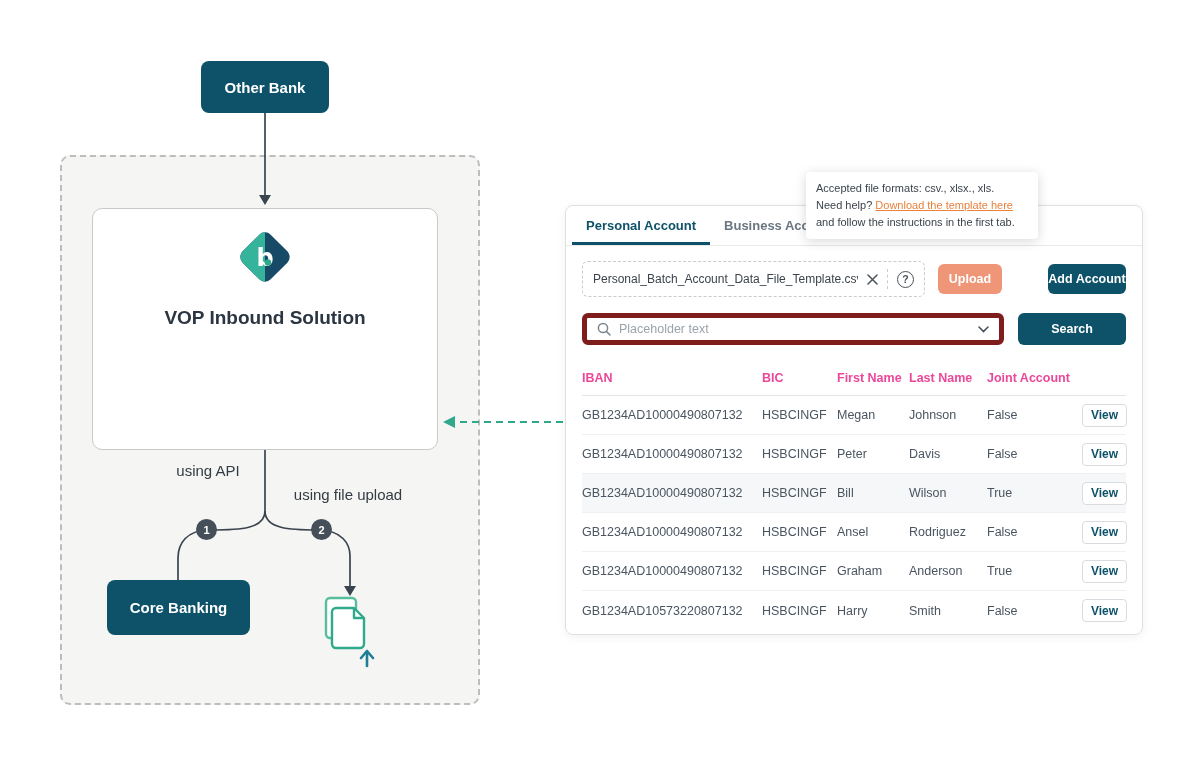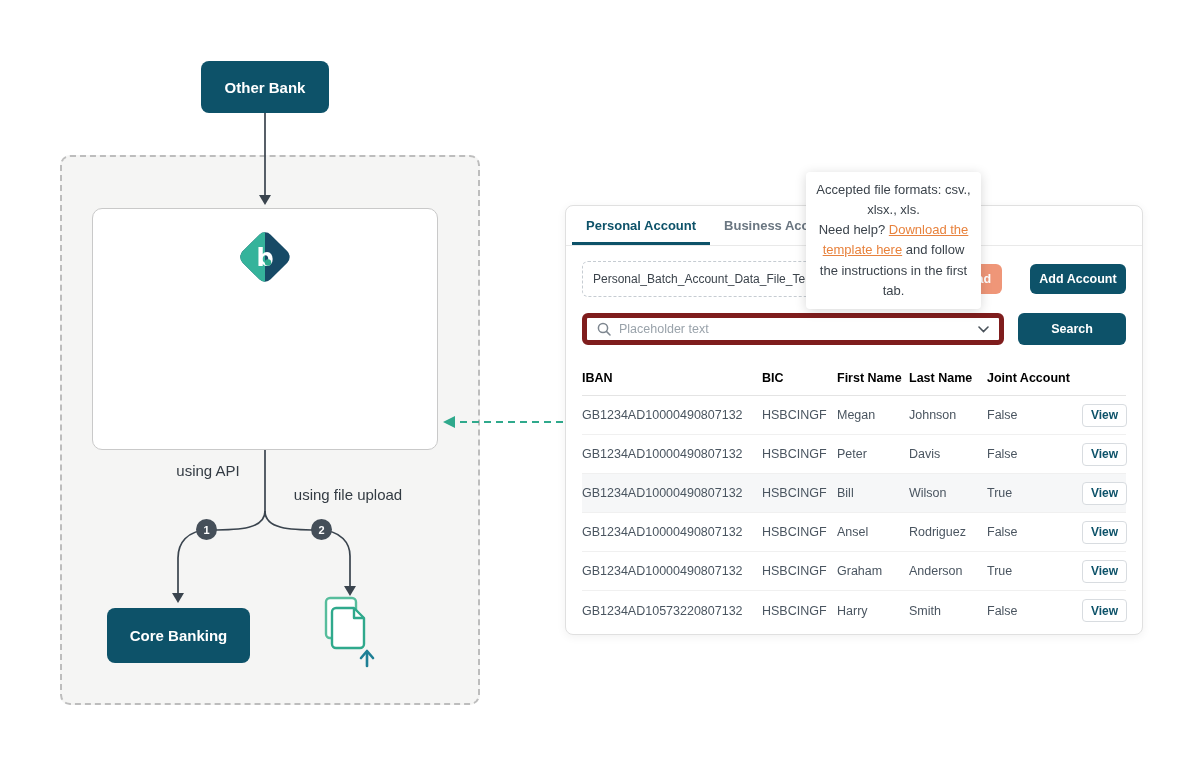--- a/index.html
+++ b/index.html
@@ -10,21 +10,21 @@
   .dashed-zone { position:absolute; left:60px; top:155px; width:420px; height:550px;
     background:#f5f5f4; border:2px dashed #bdbdbd; border-radius:10px; }
 
   .arrows { position:absolute; left:0; top:0; pointer-events:none; }
   .flow { fill:none; stroke:#3a444e; stroke-width:1.7px; }
   .dashed-green { fill:none; stroke:#2fa98c; stroke-width:1.8px; stroke-dasharray:7 5; }
 
   .node-btn { position:absolute; background:#0d5269; color:#fff; border-radius:8px;
     display:flex; align-items:center; justify-content:center; font-size:15px; font-weight:bold; }
   .other-bank { left:201px; top:61px; width:128px; height:52px; }
-  .core-banking { left:107px; top:608px; width:143px; height:55px; }
+  .core-banking { left:107px; top:580px; width:143px; height:55px; }
 
   .solution-card { position:absolute; left:92px; top:208px; width:346px; height:242px;
     background:#fff; border:1px solid #c9c9c9; border-radius:10px;
     display:flex; flex-direction:column; align-items:center; padding-top:20px; }
   .sol-title { margin-top:22px; font-size:19px; font-weight:bold; color:#2b3642; }
   .sol-subtitle { margin-top:20px; font-size:15.5px; color:#39444f; }
   .sol-options { margin-top:15px; font-size:15px; color:#39444f; text-align:center; line-height:1.6; }
 
   .branch-label { position:absolute; transform:translateX(-50%); font-size:15px; color:#333b43; }
   .branch-label.b1 { left:208px; top:462px; }
@@ -55,44 +55,44 @@
   .file-name { flex:1; font-size:12px; color:#3b434b; white-space:nowrap; overflow:hidden; }
   .icon-btn { display:flex; align-items:center; justify-content:center; cursor:pointer; }
   .v-divider { width:0; height:20px; border-left:1px dashed #c6ccd2; }
   .q-icon { width:17px; height:17px; border:1.4px solid #4a525a; border-radius:50%;
     font-size:10.5px; font-weight:bold; color:#4a525a; display:flex; align-items:center; justify-content:center; }
 
   .btn { border:none; border-radius:6px; color:#fff; font-weight:bold; font-size:12.5px;
     display:flex; align-items:center; justify-content:center; cursor:pointer;
     font-family:"Liberation Sans", sans-serif; }
   .btn-upload { width:64px; height:30px; background:#ef9678; margin-left:13px; }
-  .btn-add { width:96px; height:30px; background:#0d5269; margin-left:auto; }
+  .btn-add { width:78px; height:30px; background:#0d5269; margin-left:auto; }
 
   .search-row { margin-top:14px; display:flex; align-items:center; height:34px; }
   .search-box { width:422px; height:32px; border:5px solid #7f1d1d; border-radius:6px;
     display:flex; align-items:center; padding:0 10px; gap:8px; background:#fff; }
   .search-input { border:none; outline:none; flex:1; font-size:12.5px; color:#333;
     background:transparent; font-family:"Liberation Sans", sans-serif; }
   .search-input::placeholder { color:#9aa3ab; }
   .btn-search { width:108px; height:32px; background:#0d5269; margin-left:auto; }
 
   .table { margin-top:14px; }
   .t-head, .t-row { display:grid; grid-template-columns:180px 75px 72px 78px 95px 1fr; align-items:center; }
-  .t-head { height:36px; font-size:12.5px; font-weight:bold; color:#000000; border-bottom:1px solid #e4e4e4; }
+  .t-head { height:36px; font-size:12.5px; font-weight:bold; color:#ec4899; border-bottom:1px solid #e4e4e4; }
   .t-row { height:39px; font-size:12.5px; color:#4a5560; border-bottom:1px solid #f0f0f0; }
   .t-row:last-child { border-bottom:none; }
   .t-row.hl { background:#f6f7f8; }
   .view-btn { justify-self:end; width:45px; height:23px; border:1px solid #d8dce0; border-radius:4px;
     background:#fff; color:#0d5269; font-weight:bold; font-size:12px;
     display:flex; align-items:center; justify-content:center; cursor:pointer;
     font-family:"Liberation Sans", sans-serif; }
 
-  .tooltip { position:absolute; left:806px; top:172px; width:175px; background:#fff;
+  .tooltip { position:absolute; left:806px; top:172px; width:232px; background:#fff;
     border-radius:4px; box-shadow:0 2px 12px rgba(0,0,0,0.16); padding:8px 10px;
-    font-size:13px; line-height:1.55; color:#3b434b; text-align:center; z-index:10; }
+    font-size:11px; line-height:1.55; color:#3b434b; text-align:left; z-index:10; }
   .tooltip .link { color:#e8823d; text-decoration:underline; cursor:pointer; }
 </style>
 </head>
 <body>
 
 <div class="stage">
 
   <div class="dashed-zone"></div>
 
   <svg class="arrows" width="1200" height="761" viewBox="0 0 1200 761">
@@ -116,20 +116,21 @@
       <defs>
         <clipPath id="dclip">
             <rect x="8.2" y="8.2" width="39.6" height="39.6" rx="8" transform="rotate(45 28 28)"></rect>
           </clipPath>
       </defs>
       <rect x="8.2" y="8.2" width="39.6" height="39.6" rx="8" transform="rotate(45 28 28)" fill="#174a66"></rect>
       <polygon points="28,-4 -6,28 28,60" clip-path="url(#dclip)" fill="#35b39b"></polygon>
       <text x="28" y="37" text-anchor="middle" font-family="DejaVu Sans, sans-serif" font-size="24" font-weight="bold" fill="#ffffff">b</text>
       <circle cx="31" cy="33.5" r="3.2" fill="#2fa98c"></circle>
     </svg>
+    <div class="sol-title">VOP Inbound Solution</div>
     <div class="sol-options">
     </div>
   </div>
 
   <div class="branch-label b1">using API</div>
   <div class="branch-label b2">using file upload</div>
   <div class="badge n1">1</div>
   <div class="badge n2">2</div>
 
   <div class="node-btn core-banking">

